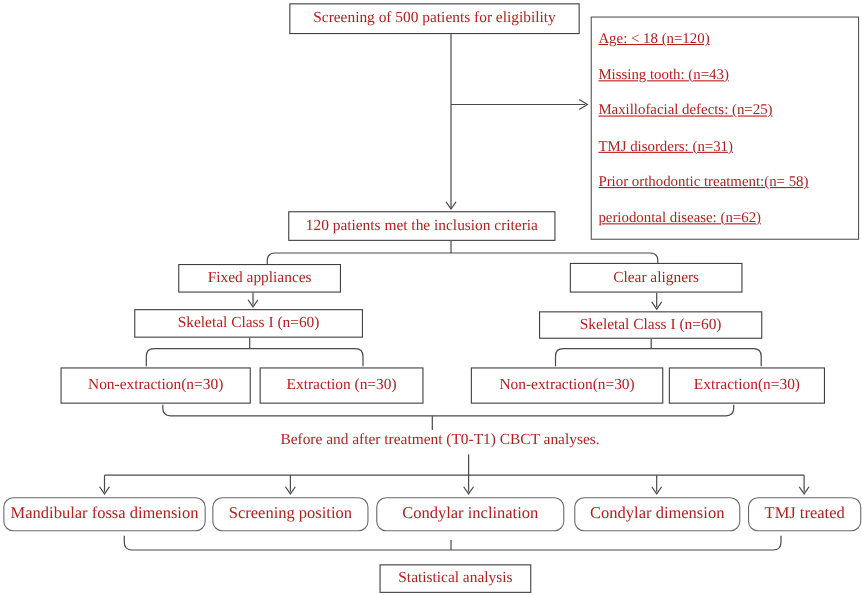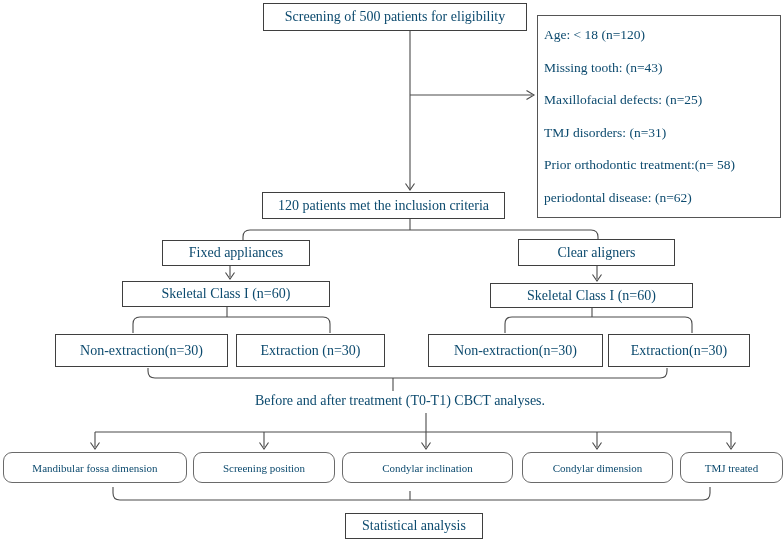--- a/index.html
+++ b/index.html
@@ -1,40 +1,40 @@
 <!DOCTYPE html>
 <html><head>
 <meta charset="utf-8">
 <style>
   html,body{margin:0;padding:0;background:#fff;}
   #stage{
     position:relative;width:784px;height:541px;background:#ffffff;
-    font-family:"Liberation Serif","DejaVu Serif",serif;color:#0c4a6e;overflow:hidden;
+    font-family:"Liberation Serif","DejaVu Serif",serif;color:#b91c1c;overflow:hidden;
   }
   .box{
     position:absolute;border:1px solid #3f3f3f;background:#fff;
     display:flex;align-items:center;justify-content:center;
     font-size:14px;line-height:1.1;text-align:center;box-sizing:border-box;
     white-space:nowrap;
   }
   .rbox{
     position:absolute;border:1.4px solid #6a6a6a;border-radius:9px;background:#fff;
     display:flex;align-items:center;justify-content:center;
-    font-size:11px;text-align:center;box-sizing:border-box;white-space:nowrap;
+    font-size:15px;text-align:center;box-sizing:border-box;white-space:nowrap;
   }
   .plain{
     position:absolute;font-size:14px;text-align:center;white-space:nowrap;
   }
   #exclusion-box{
     position:absolute;left:537px;top:15px;width:244px;height:203px;
     border:1.3px solid #555;background:#fff;box-sizing:border-box;
     display:flex;flex-direction:column;justify-content:space-around;
     padding:3px 6px;font-size:13.5px;text-align:left;
   }
-  #exclusion-box .xline{white-space:nowrap;}
+  #exclusion-box .xline{white-space:nowrap;text-decoration:underline;}
   svg#connectors{position:absolute;left:0;top:0;pointer-events:none;}
 </style>
 </head>
 <body>
 
 <div id="stage">
 
   <svg id="connectors" width="784" height="541" viewBox="0 0 784 541">
     <g stroke="#4a4a4a" stroke-width="1.1" fill="none">
 

